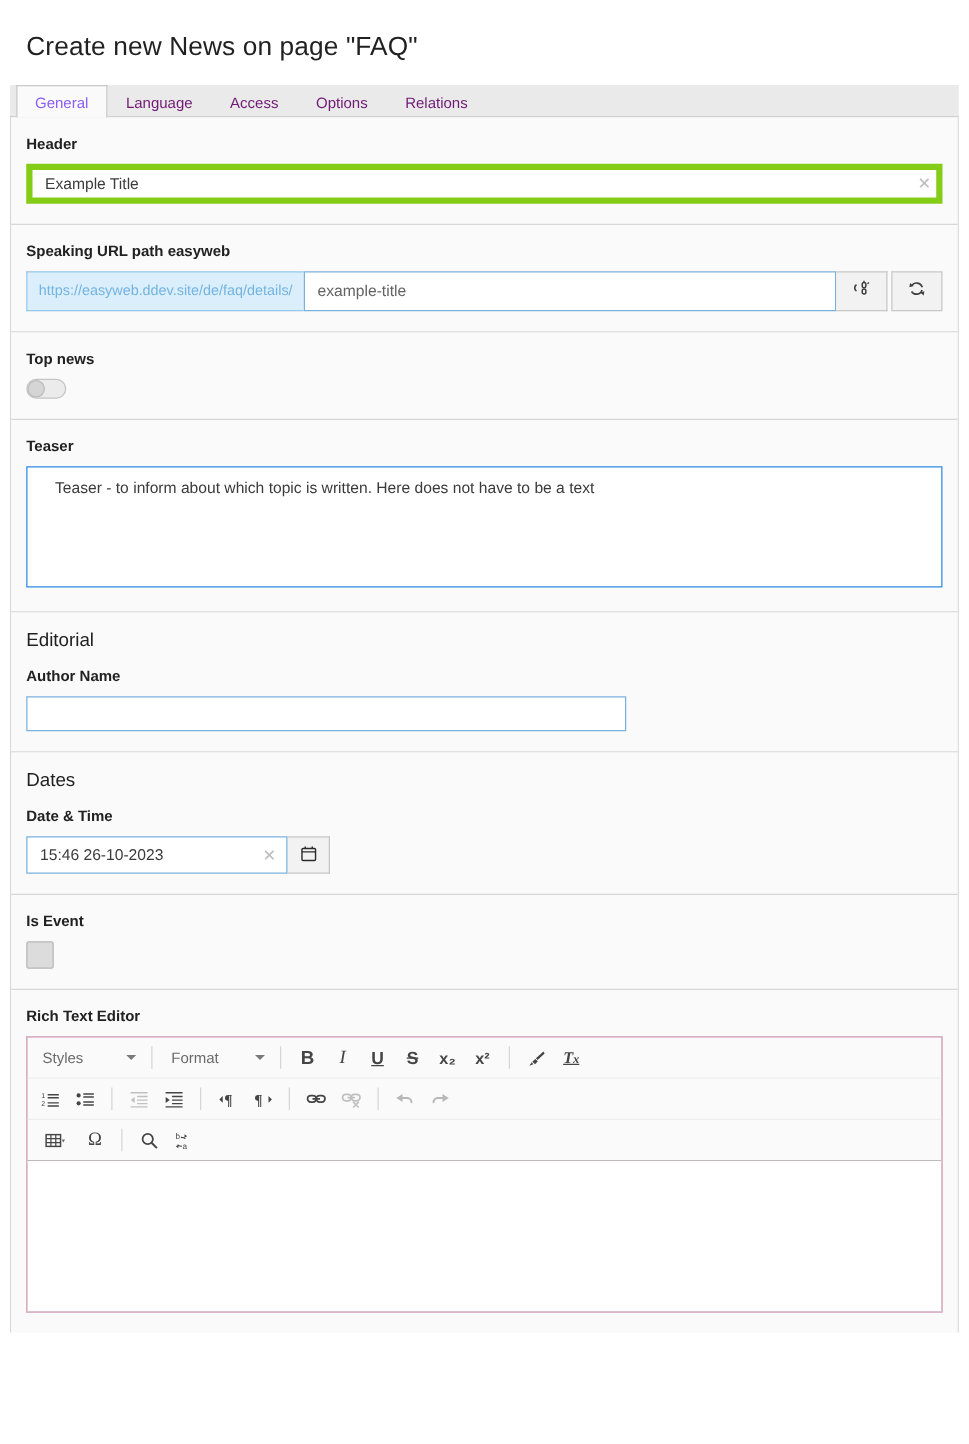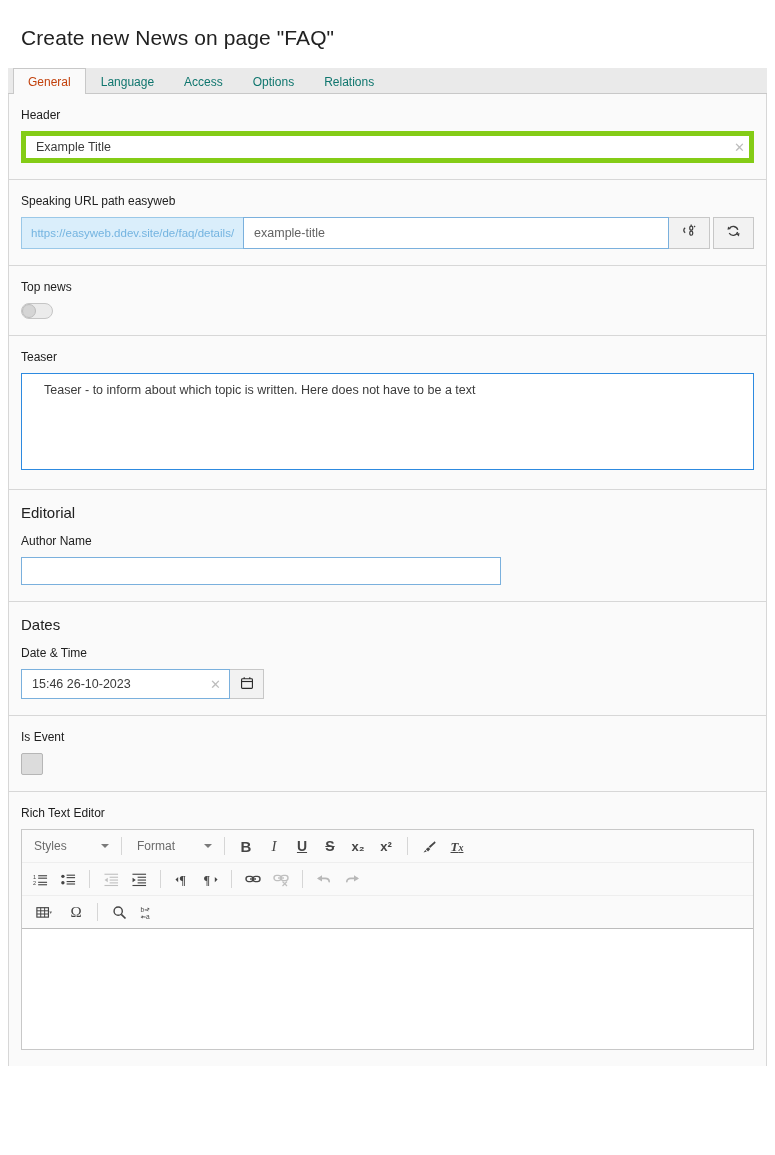--- a/index.html
+++ b/index.html
@@ -30,52 +30,52 @@
     margin: 15px 8px 0 8px;
     border-bottom: 1px solid #c8c8c8;
     background: #eaeaea;
     height: 26px;
     display: flex;
     align-items: flex-end;
     padding-left: 5px;
   }
   .tab {
     font-size: 12px;
-    color: #0f766e;
+    color: #701a75;
     padding: 6px 14px 5px 14px;
     line-height: 14px;
     border: 1px solid transparent;
     border-bottom: none;
     margin-bottom: -1px;
     cursor: pointer;
     white-space: nowrap;
   }
   .tab.active {
     background: #fafafa;
     border-color: #c8c8c8;
-    color: #c2410c;
+    color: #8b5cf6;
   }
 
   
   .panel {
     margin: 0 8px;
     border-left: 1px solid #d7d7d7;
     border-right: 1px solid #d7d7d7;
     background: #fafafa;
   }
   .section {
     padding: 14px 12px 16px 12px;
     border-bottom: 1px solid #d7d7d7;
     background: #fafafa;
   }
   .section.last { border-bottom: none; }
 
   .field-label {
     font-size: 12px;
-    font-weight: normal;
+    font-weight: bold;
     color: #212121;
     margin-bottom: 9px;
     display: block;
   }
   .group-heading {
     font-size: 15px;
     font-weight: normal;
     color: #212121;
     margin: 0 0 12px 0;
     line-height: 18px;

